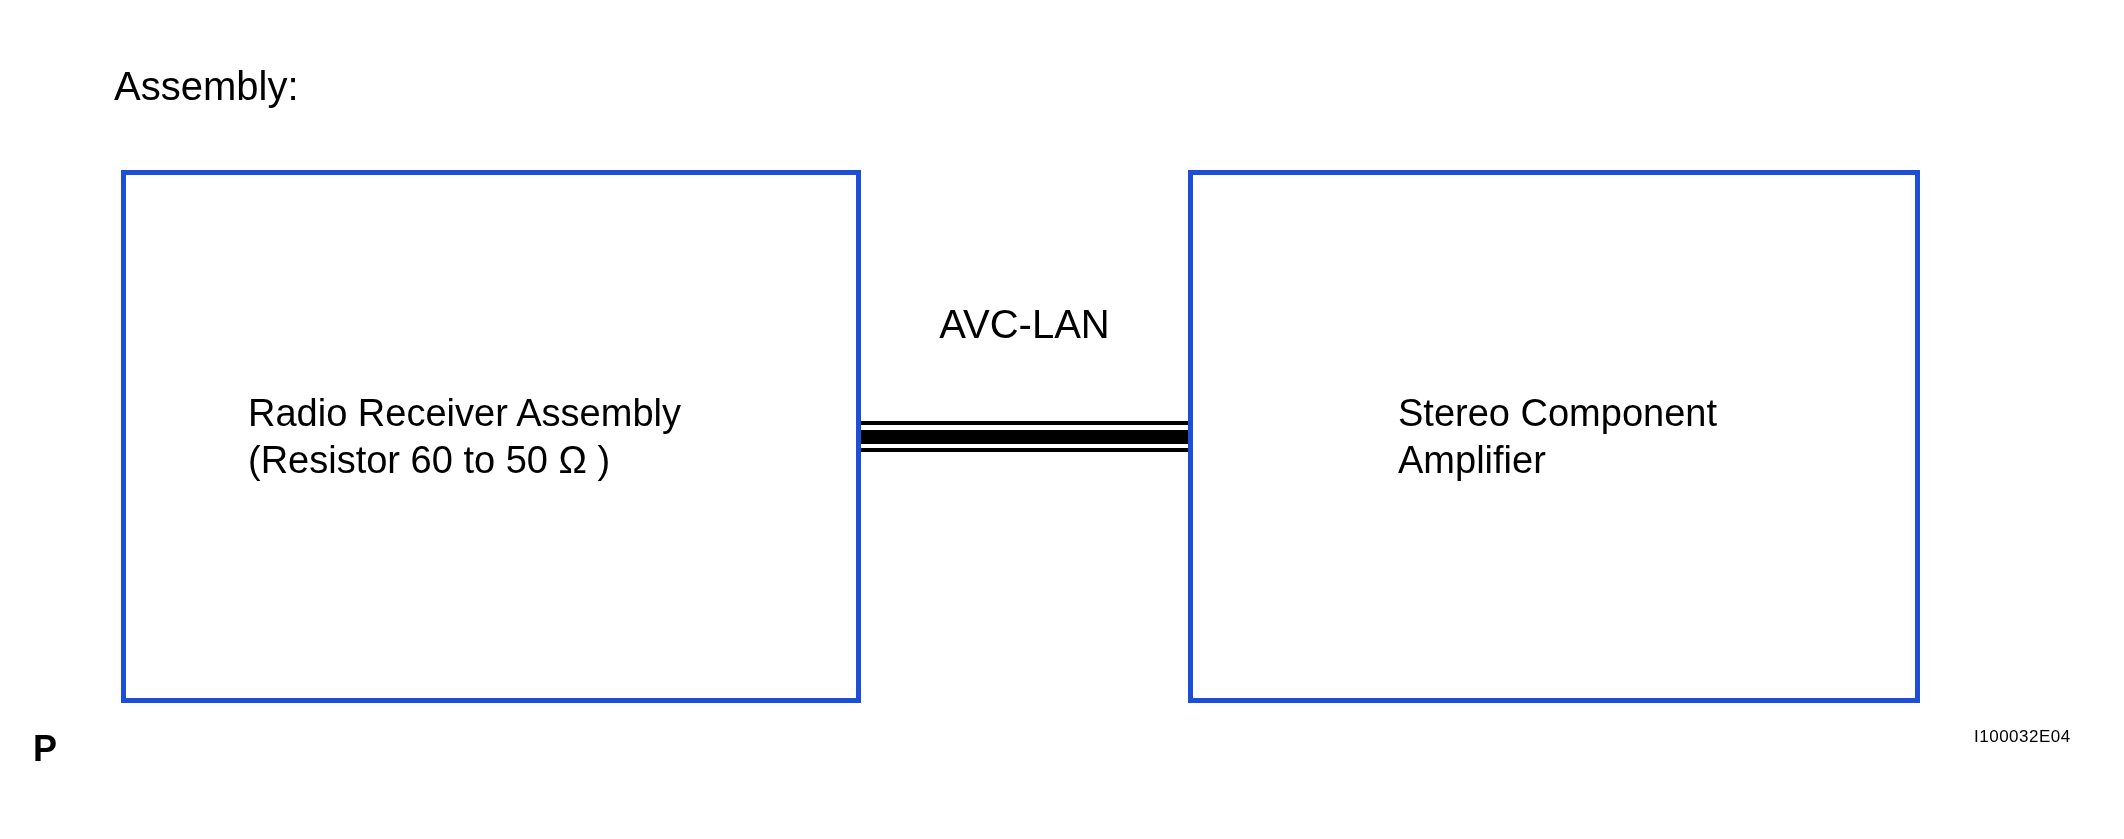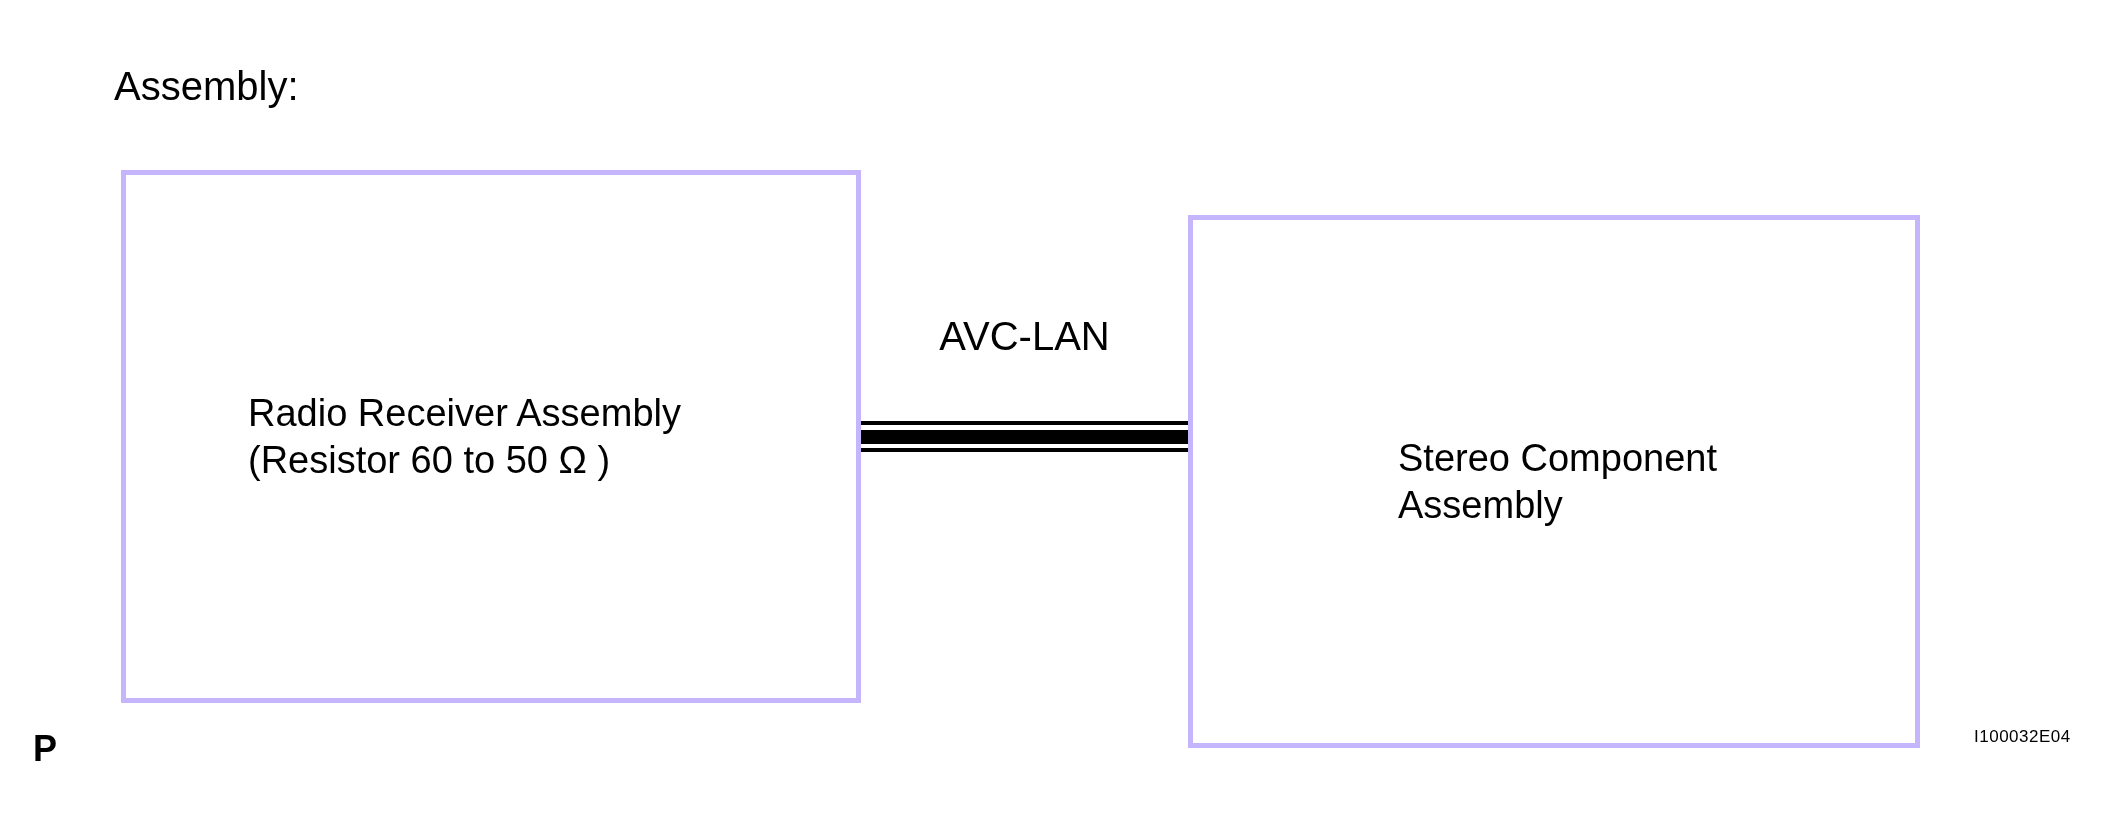--- a/index.html
+++ b/index.html
@@ -21,48 +21,47 @@
     left: 114px;
     top: 64px;
     font-size: 40px;
     line-height: 1.1;
     color: #000000;
   }
   .node {
     position: absolute;
     top: 170px;
     height: 533px;
-    border: 5px solid #c4b5fd;
+    border: 5px solid #1d4ed8;
     background: #ffffff;
     box-sizing: border-box;
     display: flex;
     align-items: center;
   }
   .node-left {
     left: 121px;
     width: 740px;
     padding-left: 122px;
   }
   .node-right {
     left: 1188px;
     width: 732px;
     padding-left: 205px;
-    margin-top: 45px;
   }
   .node-text {
     font-size: 38px;
     line-height: 47px;
     text-align: left;
     white-space: nowrap;
   }
   .bus-label {
     position: absolute;
     left: 861px;
     width: 327px;
-    top: 316px;
+    top: 304px;
     font-size: 40px;
     line-height: 1;
     text-align: center;
     white-space: nowrap;
   }
   .bus {
     position: absolute;
     left: 861px;
     width: 327px;
     top: 421px;
@@ -113,21 +112,21 @@
 
   <div class="bus">
     <div class="stripe s1"></div>
     <div class="stripe s2"></div>
     <div class="stripe s3"></div>
   </div>
 
   <div class="node node-right">
     <div class="node-text">
       <div>Stereo Component</div>
-      <div>Assembly</div>
+      <div>Amplifier</div>
     </div>
   </div>
 
   <div class="page-marker">P</div>
 
   <div class="figure-code">I100032E04</div>
 
 </div>
 
 </body></html>

